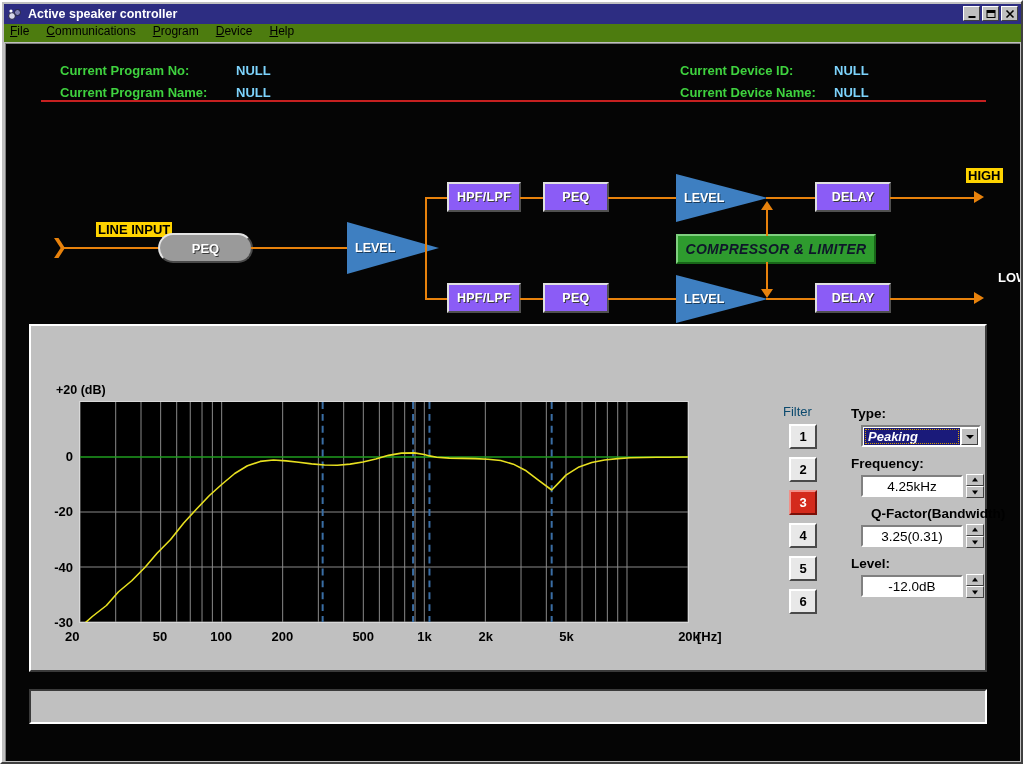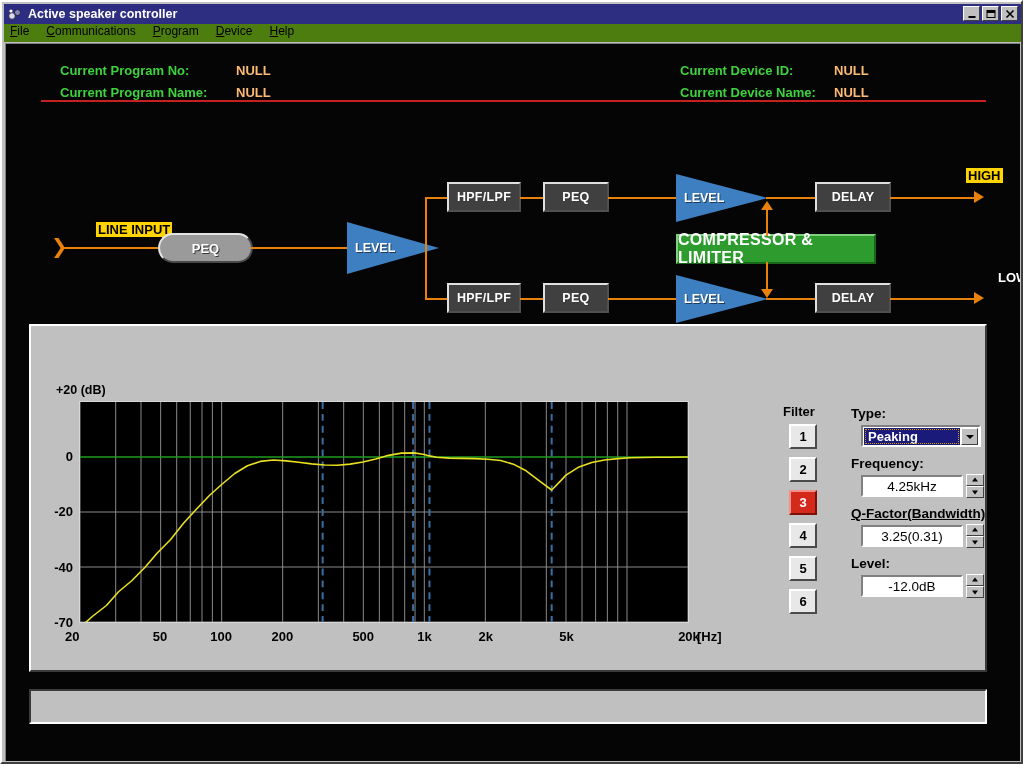--- a/index.html
+++ b/index.html
@@ -36,31 +36,31 @@
 
   
   .client{position:absolute;left:3px;top:41px;width:1015px;height:718px;
           background:#050505;
           border-top:1px solid #808080;border-left:1px solid #808080;
           box-sizing:border-box;overflow:hidden;}
 
   
   .statusrow{position:absolute;color:#3fd23f;font-size:13px;font-weight:bold;
              white-space:nowrap;}
-  .statusval{position:absolute;color:#fdba74;font-size:13px;font-weight:bold;
+  .statusval{position:absolute;color:#7dd3fc;font-size:13px;font-weight:bold;
              white-space:nowrap;}
   .redline{position:absolute;left:35px;top:56px;width:945px;height:0;
            border-top:2px solid #c62020;}
 
   
   .diagram{position:absolute;left:0;top:62px;width:1015px;height:200px;}
   .wire{position:absolute;background:#e8820c;}
   .wire.h{height:2px;}
   .wire.v{width:2px;}
-  .gbox{position:absolute;background:#404040;
+  .gbox{position:absolute;background:#8b5cf6;
         border-top:2px solid #e0e0e0;border-left:2px solid #e0e0e0;
         border-right:2px solid #505050;border-bottom:2px solid #505050;
         box-sizing:border-box;display:flex;align-items:center;justify-content:center;
         color:#ffffff;font-size:12.5px;font-weight:bold;letter-spacing:0.3px;
         text-shadow:1px 1px 0 #3a3a3a;}
   .peqpill{position:absolute;background:#9a9a9a;border-radius:20px;
            border-top:2px solid #e4e4e4;border-left:2px solid #e4e4e4;
            border-right:2px solid #4a4a4a;border-bottom:2px solid #4a4a4a;
            box-sizing:border-box;display:flex;align-items:center;justify-content:center;
            color:#ffffff;font-size:13px;font-weight:bold;text-shadow:1px 1px 0 #3a3a3a;}
@@ -68,21 +68,21 @@
   .tri .shape{position:absolute;left:0;top:0;width:100%;height:100%;
               background:#3e7fc1;
               clip-path:polygon(0 0,100% 50%,0 100%);}
   .tri .lbl{position:absolute;left:8px;top:50%;transform:translateY(-50%);
             color:#ffffff;font-size:12.5px;font-weight:bold;z-index:2;
             text-shadow:1px 1px 0 #1c3c5c;}
   .greenbox{position:absolute;background:#2e9b2e;
             border-top:2px solid #7fd07f;border-left:2px solid #7fd07f;
             border-right:2px solid #186618;border-bottom:2px solid #186618;
             box-sizing:border-box;display:flex;align-items:center;justify-content:center;
-            color:#ffffff;font-size:16px;font-weight:bold;letter-spacing:0.3px;}
+            color:#0f172a;font-size:14px;font-weight:bold;letter-spacing:0.3px;font-style:italic;}
   .hilabel{position:absolute;background:#ffd400;color:#000000;
            font-size:13px;font-weight:bold;padding:0 2px;white-space:nowrap;}
   .plainlabel{position:absolute;color:#ffffff;font-size:13px;font-weight:bold;
               white-space:nowrap;}
   .arrowhead{position:absolute;width:0;height:0;
              border-left:10px solid #e8820c;
              border-top:6px solid transparent;border-bottom:6px solid transparent;}
   .arrowhead.up{border-left:6px solid transparent;border-right:6px solid transparent;
                 border-bottom:9px solid #e8820c;border-top:0;}
   .arrowhead.down{border-left:6px solid transparent;border-right:6px solid transparent;
@@ -106,21 +106,21 @@
         border:1px solid #d8d8d8;box-sizing:border-box;}
   .ylabel-top{position:absolute;left:25px;top:57px;color:#000;font-size:12.5px;
               font-weight:bold;white-space:nowrap;}
   .ytick{position:absolute;color:#000;font-size:13px;font-weight:bold;
          text-align:right;white-space:nowrap;}
   .xtick{position:absolute;color:#000;font-size:13px;font-weight:bold;
          white-space:nowrap;}
   .xunit{position:absolute;color:#000;font-size:13px;font-weight:bold;}
 
   
-  .filterlabel{position:absolute;color:#000000;font-size:13px;font-weight:bold;}
+  .filterlabel{position:absolute;color:#0c4a6e;font-size:13px;font-weight:normal;}
   .fbtn{position:absolute;width:28px;height:25px;background:#e8e8e8;
         border-top:2px solid #ffffff;border-left:2px solid #ffffff;
         border-right:2px solid #4a4a4a;border-bottom:2px solid #4a4a4a;
         box-sizing:border-box;display:flex;align-items:center;justify-content:center;
         font-size:13px;font-weight:bold;color:#000;cursor:default;}
   .fbtn.sel{background:#d42a1c;color:#ffffff;
             border-top-color:#f09088;border-left-color:#f09088;
             border-right-color:#7a1008;border-bottom-color:#7a1008;}
 
   
@@ -328,21 +328,21 @@
             <line x1="243.4470468188759" y1="0" x2="243.4470468188759" y2="222" stroke="#3a6ea5" stroke-width="2" stroke-dasharray="7 5"></line>
             <line x1="334.1687108855248" y1="0" x2="334.1687108855248" y2="222" stroke="#3a6ea5" stroke-width="2" stroke-dasharray="7 5"></line>
             <line x1="350.60276015216044" y1="0" x2="350.60276015216044" y2="222" stroke="#3a6ea5" stroke-width="2" stroke-dasharray="7 5"></line>
             <line x1="473.22964999188713" y1="0" x2="473.22964999188713" y2="222" stroke="#3a6ea5" stroke-width="2" stroke-dasharray="7 5"></line>
             <path d="M 0.00 227.55 L 12.34 216.45 L 26.50 205.35 L 38.70 191.48 L 51.91 180.38 L 65.52 166.50 L 77.31 152.63 L 90.92 138.75 L 104.08 122.10 L 116.72 108.22 L 129.83 94.35 L 142.12 83.25 L 155.23 72.15 L 167.97 64.38 L 180.82 59.94 L 194.03 58.55 L 206.80 59.38 L 219.43 60.77 L 232.41 62.44 L 245.39 63.55 L 258.13 63.82 L 270.93 62.72 L 283.89 60.50 L 296.74 57.44 L 309.56 53.84 L 322.49 51.62 L 335.36 51.34 L 345.46 53.00 L 350.60 54.39 L 357.80 55.78 L 370.64 56.61 L 383.59 56.89 L 396.38 57.16 L 409.28 57.72 L 422.03 59.11 L 434.79 62.72 L 447.62 69.38 L 460.51 79.37 L 473.23 88.80 L 480.22 81.58 L 487.58 73.81 L 500.69 65.49 L 513.43 61.05 L 526.28 58.55 L 539.49 57.16 L 552.25 56.33 L 564.89 56.05 L 578.50 55.78 L 590.29 55.78 L 610.00 55.50" fill="none" stroke="#e8e020" stroke-width="1.6" stroke-linejoin="round" stroke-linecap="round"></path>
           </svg>
         <div id="ytickbox">
             <div class="ytick" style="left: -44px; width: 38px; top: 47.5px;">0</div>
             <div class="ytick" style="left: -44px; width: 38px; top: 103px;">-20</div>
             <div class="ytick" style="left: -44px; width: 38px; top: 158.5px;">-40</div>
-            <div class="ytick" style="left: -44px; width: 38px; top: 214px;">-70</div>
+            <div class="ytick" style="left: -44px; width: 38px; top: 214px;">-30</div>
           </div>
         <div id="xtickbox">
             <div class="xtick" style="left: -14px; width: 28px; text-align: left; top: 228px;">20</div>
             <div class="xtick" style="left: 66.9145px; width: 28px; text-align: center; top: 228px;">50</div>
             <div class="xtick" style="left: 128.124px; width: 28px; text-align: center; top: 228px;">100</div>
             <div class="xtick" style="left: 189.333px; width: 28px; text-align: center; top: 228px;">200</div>
             <div class="xtick" style="left: 270.248px; width: 28px; text-align: center; top: 228px;">500</div>
             <div class="xtick" style="left: 331.457px; width: 28px; text-align: center; top: 228px;">1k</div>
             <div class="xtick" style="left: 392.667px; width: 28px; text-align: center; top: 228px;">2k</div>
             <div class="xtick" style="left: 473.581px; width: 28px; text-align: center; top: 228px;">5k</div>
@@ -367,33 +367,33 @@
           </div>
           <div class="fbtn" style="left: 758px; top: 230px;">
             <span>5</span>
           </div>
           <div class="fbtn" style="left: 758px; top: 263px;">
             <span>6</span>
           </div>
         </div>
 
       <div class="ctlabel" style="left:820px;top:80px;">Type:</div>
-      <div class="combo" style="left:830px;top:99px;">
+      <div class="combo" style="left:830px;top:99px;font-style:italic;">
         <span class="sel">Peaking</span>
         <span class="arrowbtn"></span>
       </div>
 
       <div class="ctlabel" style="left:820px;top:130px;">Frequency:</div>
       <div class="txtfield" style="left:830px;top:149px;">4.25kHz</div>
       <div class="spin" style="left:935px;top:148px;">
         <div class="up"></div>
         <div class="dn"></div>
       </div>
 
-      <div class="ctlabel" style="left:820px;top:180px;text-decoration:underline;">Q-Factor(Bandwidth)</div>
+      <div class="ctlabel" style="left:840px;top:180px;">Q-Factor(Bandwidth)</div>
       <div class="txtfield" style="left:830px;top:199px;">3.25(0.31)</div>
       <div class="spin" style="left:935px;top:198px;">
         <div class="up"></div>
         <div class="dn"></div>
       </div>
 
       <div class="ctlabel" style="left:820px;top:230px;">Level:</div>
       <div class="txtfield" style="left:830px;top:249px;">-12.0dB</div>
       <div class="spin" style="left:935px;top:248px;">
         <div class="up"></div>

